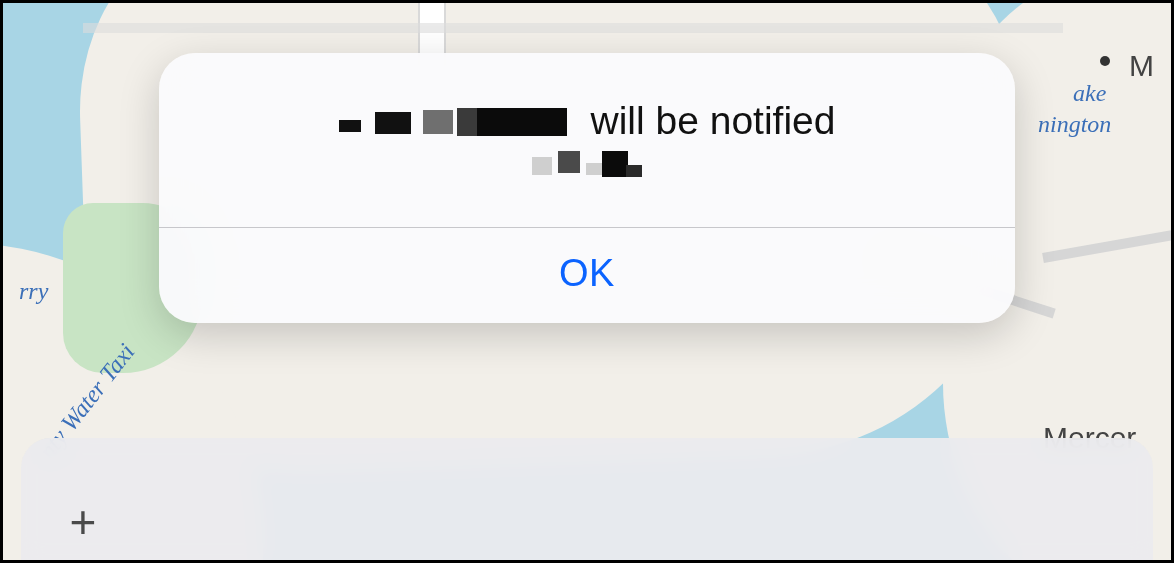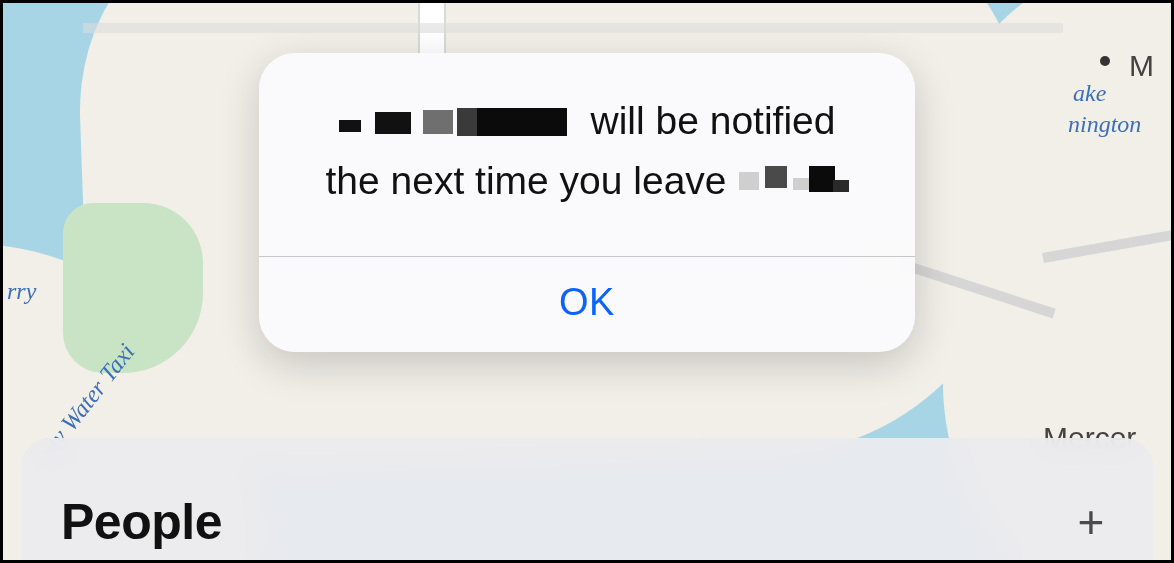--- a/index.html
+++ b/index.html
@@ -65,23 +65,23 @@
 
   .map-label {
     position: absolute;
     color: #3b6fb8;
     font-size: 24px;
     font-style: italic;
     font-family: Georgia, "Times New Roman", serif;
     white-space: nowrap;
   }
   .lab-watertaxi { top: 385px; left: 15px; transform: rotate(-52deg); }
-  .lab-erry { top: 275px; left: 4px; font-style: italic;}
+  .lab-erry { top: 275px; left: 16px; font-style: italic;}
   .lab-lake1 { top: 77px; left: 1070px; font-style: italic;}
-  .lab-lake2 { top: 108px; left: 1035px; font-style: italic; margin-left: 30px;}
+  .lab-lake2 { top: 108px; left: 1035px; font-style: italic;}
   .lab-mercer {
     top: 418px; left: 1040px;
     color:#434343; font-style: normal;
     font-family: -apple-system, "SF Pro Text", Arial, sans-serif;
     font-size:30px; font-weight:500;
   }
   .lab-m {
     top:46px; left:1126px;
     color:#434343; font-style: normal;
     font-family: -apple-system, Arial, sans-serif;
@@ -120,21 +120,21 @@
     margin-top: 6px;
     width: 44px; text-align:center;
   }
 
   
   .alert {
     position: absolute;
     top: 50px;
     left: 50%;
     transform: translateX(-50%);
-    width: 656px;
+    width: 856px;
     background: rgba(250,250,252,0.96);
     border-radius: 36px;
     box-shadow: 0 12px 40px rgba(0,0,0,0.18);
     overflow: hidden;
     backdrop-filter: blur(18px);
   }
   .alert-body {
     padding: 38px 52px 44px 52px;
     text-align: center;
   }
@@ -193,40 +193,38 @@
 
   <div class="map-label lab-watertaxi">nty Water Taxi</div>
   <div class="map-label lab-erry">rry</div>
   <div class="map-label lab-lake1">ake</div>
   <div class="map-label lab-lake2">nington</div>
   <div class="lab-mercer map-label" style="font-style:normal;">Mercer</div>
   <div class="lab-m map-label" style="font-style:normal;">M</div>
 </div>
 
 <div class="sheet">
-  <div class="sheet-title">People</div>
   <div class="add-btn">+</div>
 </div>
 
 <div class="alert">
   <div class="alert-body">
 
     <div class="alert-line">
       <span class="px-name" aria-label="[redacted name]">
         <i style="left:0px;  top:14px; width:22px; height:12px; background:#111;"></i>
         <i style="left:36px; top:6px;  width:36px; height:22px; background:#111;"></i>
         <i style="left:84px; top:4px;  width:30px; height:24px; background:#6f6f6f;"></i>
         <i style="left:118px;top:2px;  width:110px;height:28px; background:#0b0b0b;"></i>
         <i style="left:118px;top:2px;  width:20px; height:28px; background:#3a3a3a;"></i>
       </span>
       <span> will be notified</span>
     </div>
 
     <div class="alert-line">
-      <span>the next time you leave </span>
       <span class="px-addr1" aria-label="[redacted]">
         <i style="left:0px;  top:6px;  width:20px; height:18px; background:#cfcfcf;"></i>
         <i style="left:26px; top:0px;  width:22px; height:22px; background:#4a4a4a;"></i>
         <i style="left:54px; top:12px; width:16px; height:12px; background:#cfcfcf;"></i>
         <i style="left:70px; top:0px;  width:26px; height:26px; background:#0b0b0b;"></i>
         <i style="left:94px; top:14px; width:16px; height:12px; background:#2a2a2a;"></i>
       </span>
     </div>
 
   </div>

